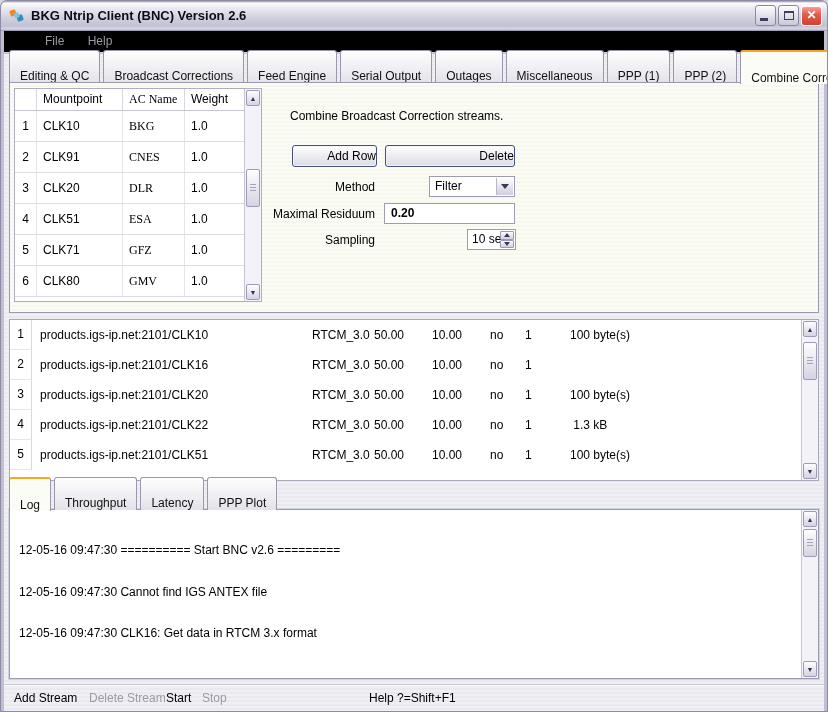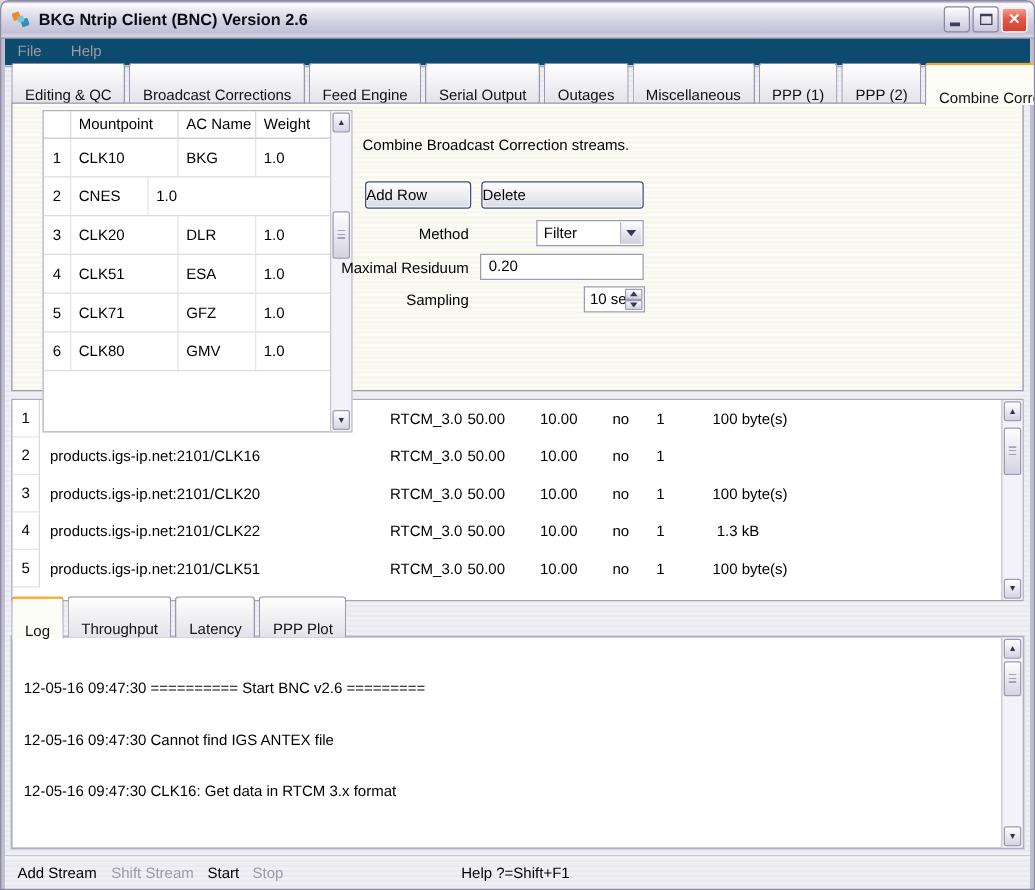--- a/index.html
+++ b/index.html
@@ -18,22 +18,22 @@
   .winbtns{ position:absolute; right:5px; top:4px; display:flex; gap:2px; }
   .winbtn{ width:21px; height:21px; border-radius:3px; border:1px solid #8a88a0;
     background:linear-gradient(180deg,#fdfdfe,#c9c7da); position:relative;
     box-shadow:inset 0 1px 0 #fff; cursor:default; }
   .winbtn.close{ background:linear-gradient(180deg,#f7a99e 0%,#e35a4b 45%,#d3402f 100%);
     border-color:#fff; color:#fff; font-weight:bold; font-size:12px; text-align:center; line-height:19px; }
   .glyph-min{ position:absolute; left:4px; bottom:4px; width:8px; height:3px; background:#3f3d5c; }
   .glyph-max{ position:absolute; left:5px; top:5px; width:10px; height:9px; border:1px solid #3f3d5c; border-top:2px solid #3f3d5c; }
 
   
-  .menubar{ position:absolute; top:30px; left:3px; right:3px; height:22px; background:#0c4a6e;
-    border-bottom:1px solid #cfcedb; }
+  .menubar{ position:absolute; top:30px; left:3px; right:3px; height:22px; background:#000000;
+    border-bottom:1px solid #cfcedb;padding-left:31px; }
   .menu-item{ display:inline-block; padding:0 10px; line-height:21px; color:#9b9aa5; }
 
   
   .content{ position:absolute; top:53px; left:3px; right:3px; bottom:0; 
     background:repeating-linear-gradient(180deg,#f0eff4 0px,#f0eff4 2px,#eae9ef 2px,#eae9ef 4px); }
 
   
   .tabbar{ position:absolute; top:5px; left:5px; right:44px; height:24px; display:flex; align-items:flex-end; }
   .tab{ height:20px; line-height:19px; padding:16px 10px; margin-right:3px; white-space:nowrap;
     background:linear-gradient(180deg,#fefefe,#e3e2ea); border:1px solid #9a98ad; border-bottom:none;
@@ -44,62 +44,62 @@
   .tabscroll .sbtn{ width:17px; height:21px; border:1px solid #9a98ad; border-radius:2px;
     background:linear-gradient(180deg,#fdfdfe,#d6d5e2); font-size:7px; color:#33324c;
     display:flex; align-items:center; justify-content:center; }
 
   
   .pane1{ position:absolute; top:28px; left:5px; right:5px; height:231px;
     background:repeating-linear-gradient(180deg,#fcfcf7 0px,#fcfcf7 2px,#f7f7ee 2px,#f7f7ee 4px);
     border:1px solid #9a98ad; z-index:1; }
 
   
-  .wtable{ position:absolute; left:24px; top:5px; width:248px; height:258px; background:#fff;
+  .wtable{ position:absolute; left:4px; top:5px; width:248px; height:214px; background:#fff;
     border:1px solid #b0aec2; }
   .wt-header{ display:flex; height:22px; border-bottom:1px solid #c6c5d0; align-items:center; }
   .wt-header .c{ border-right:1px solid #d8d8e0; height:100%; line-height:21px; padding-left:6px; }
   .wt-row{ display:flex; height:31px; border-bottom:1px solid #dcdce2; align-items:stretch; }
   .wt-row .c{ border-right:1px solid #e4e4ea; line-height:30px; padding-left:6px; }
   .cnum{ width:22px; text-align:center; padding-left:0 !important; }
-  .cmp{ width:86px; } .cac{ width:62px; } .cwt{ width:60px; border-right:none !important; }
+  .cmp{ width:86px; } .cac{ width:62px;font-family:Liberation Serif, serif; } .cwt{ width:60px; border-right:none !important; }
 
   
   .vscroll{ position:absolute; right:0; top:0; bottom:0; width:17px; background:#f3f2f8; border-left:1px solid #c6c5d0; }
   .sb-btn{ position:absolute; left:1px; right:1px; height:16px; border:1px solid #9d9bb5; border-radius:2px;
     background:linear-gradient(180deg,#fefefe,#d4d3e2); display:flex; align-items:center; justify-content:center;
     font-size:7px; color:#33324c; }
   .sb-up{ top:1px; } .sb-down{ bottom:1px; }
   .sb-thumb{ position:absolute; left:1px; right:1px; border:1px solid #9d9bb5; border-radius:2px;
     background:linear-gradient(180deg,#fefefe,#d4d3e2); }
   .grip{ position:absolute; left:3px; right:3px; top:50%; margin-top:-4px; height:8px;
     background:repeating-linear-gradient(180deg,#a5a3ba 0 1px,transparent 1px 3px); }
 
   
   .desc{ position:absolute; left:280px; top:26px; }
   .xp-btn{ position:absolute; height:22px; border:1px solid #46507e; border-radius:3px;
     background:linear-gradient(180deg,#ffffff,#e9e9ef 60%,#dcdbe6); box-shadow:inset 0 0 0 1px #f4f4fa;
-    text-align:left; line-height:20px; font-size:12px; color:#000; }
+    text-align:right; line-height:20px; font-size:12px; color:#000; }
   .btn-addrow{ left:282px; top:62px; width:85px; }
   .btn-delete{ left:375px; top:62px; width:130px; }
   .lbl{ position:absolute; text-align:right; color:#000; }
   .lbl-method{ left:270px; top:97px; width:95px; }
   .lbl-maxres{ left:260px; top:124px; width:105px; }
   .lbl-sampling{ left:270px; top:150px; width:95px; }
   .combo{ position:absolute; left:419px; top:93px; width:86px; height:21px; background:#fff;
     border:1px solid #9d9bb5; }
   .combo .val{ line-height:19px; padding-left:5px; }
   .combo-btn{ position:absolute; right:1px; top:1px; bottom:1px; width:17px;
     border-left:1px solid #b9b8c8; background:linear-gradient(180deg,#fdfdfe,#cfcede);
     display:flex; align-items:center; justify-content:center; }
   .tri-down{ width:0; height:0; border-left:4px solid transparent; border-right:4px solid transparent; border-top:5px solid #3a3955; }
   .tri-up-s{ width:0; height:0; border-left:3px solid transparent; border-right:3px solid transparent; border-bottom:4px solid #3a3955; }
   .tri-down-s{ width:0; height:0; border-left:3px solid transparent; border-right:3px solid transparent; border-top:4px solid #3a3955; }
   .textinput{ position:absolute; left:374px; top:120px; width:131px; height:21px; background:#fff;
-    border:1px solid #9d9bb5; line-height:19px; padding-left:6px; font-size:12px; font-family:"Liberation Sans",sans-serif; }
+    border:1px solid #9d9bb5; line-height:19px; padding-left:6px; font-size:12px; font-family:"Liberation Sans",sans-serif;font-weight:bold; }
   .spin{ position:absolute; left:457px; top:146px; width:49px; height:21px; background:#fff; border:1px solid #9d9bb5; }
   .spin .val{ line-height:19px; padding-left:4px; }
   .spin-btns{ position:absolute; right:1px; top:1px; bottom:1px; width:14px; display:flex; flex-direction:column; }
   .spin-b{ flex:1; border:1px solid #9d9bb5; border-radius:1px; background:linear-gradient(180deg,#fdfdfe,#cfcede);
     display:flex; align-items:center; justify-content:center; }
 
   
   .streams{ position:absolute; top:265px; left:5px; right:5px; height:162px; background:#fff;
     border:1px solid #a9a8ba; overflow:hidden; }
   .st-inner{ position:absolute; left:0; top:0; right:17px; bottom:0; }
@@ -184,20 +184,21 @@
           <div class="c cwt">Weight</div>
         </div>
         <div class="wt-row">
           <div class="c cnum">1</div>
           <div class="c cmp">CLK10</div>
           <div class="c cac">BKG</div>
           <div class="c cwt">1.0</div>
         </div>
         <div class="wt-row">
           <div class="c cnum">2</div>
+          <div class="c cmp">CLK91</div>
           <div class="c cac">CNES</div>
           <div class="c cwt">1.0</div>
         </div>
         <div class="wt-row">
           <div class="c cnum">3</div>
           <div class="c cmp">CLK20</div>
           <div class="c cac">DLR</div>
           <div class="c cwt">1.0</div>
         </div>
         <div class="wt-row">
@@ -341,20 +342,20 @@
         <div class="sb-btn sb-up">▲</div>
         <div class="sb-thumb" style="top:19px; height:28px;">
             <span class="grip"></span>
           </div>
         <div class="sb-btn sb-down">▼</div>
       </div>
     </div>
 
     <div class="statusbar">
       <span class="sb-item" style="left:10px;">Add Stream</span>
-      <span class="sb-item sb-disabled" style="left:85px;">Shift Stream</span>
+      <span class="sb-item sb-disabled" style="left:85px;">Delete Stream</span>
       <span class="sb-item" style="left:162px;">Start</span>
       <span class="sb-item sb-disabled" style="left:198px;">Stop</span>
       <span class="sb-item" style="left:365px;">Help ?=Shift+F1</span>
     </div>
 
   </div>
 </div>
 
 </body></html>

